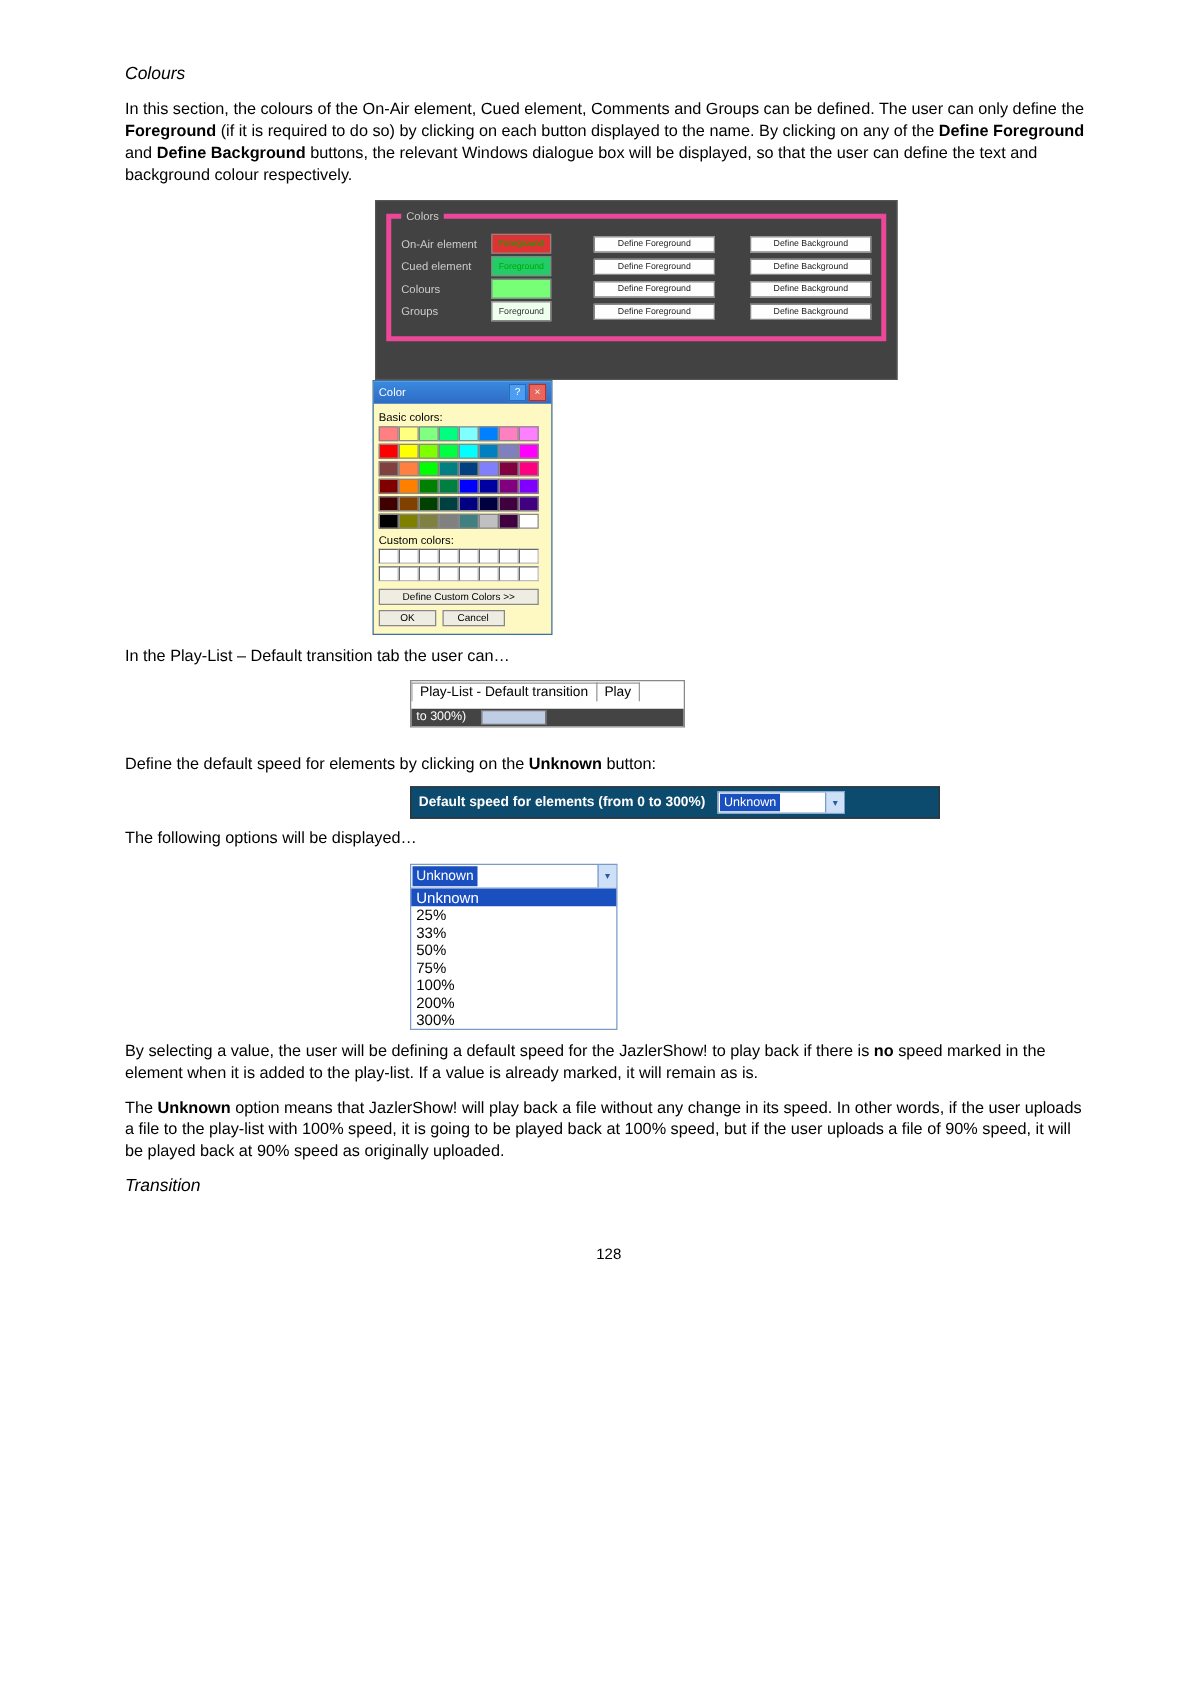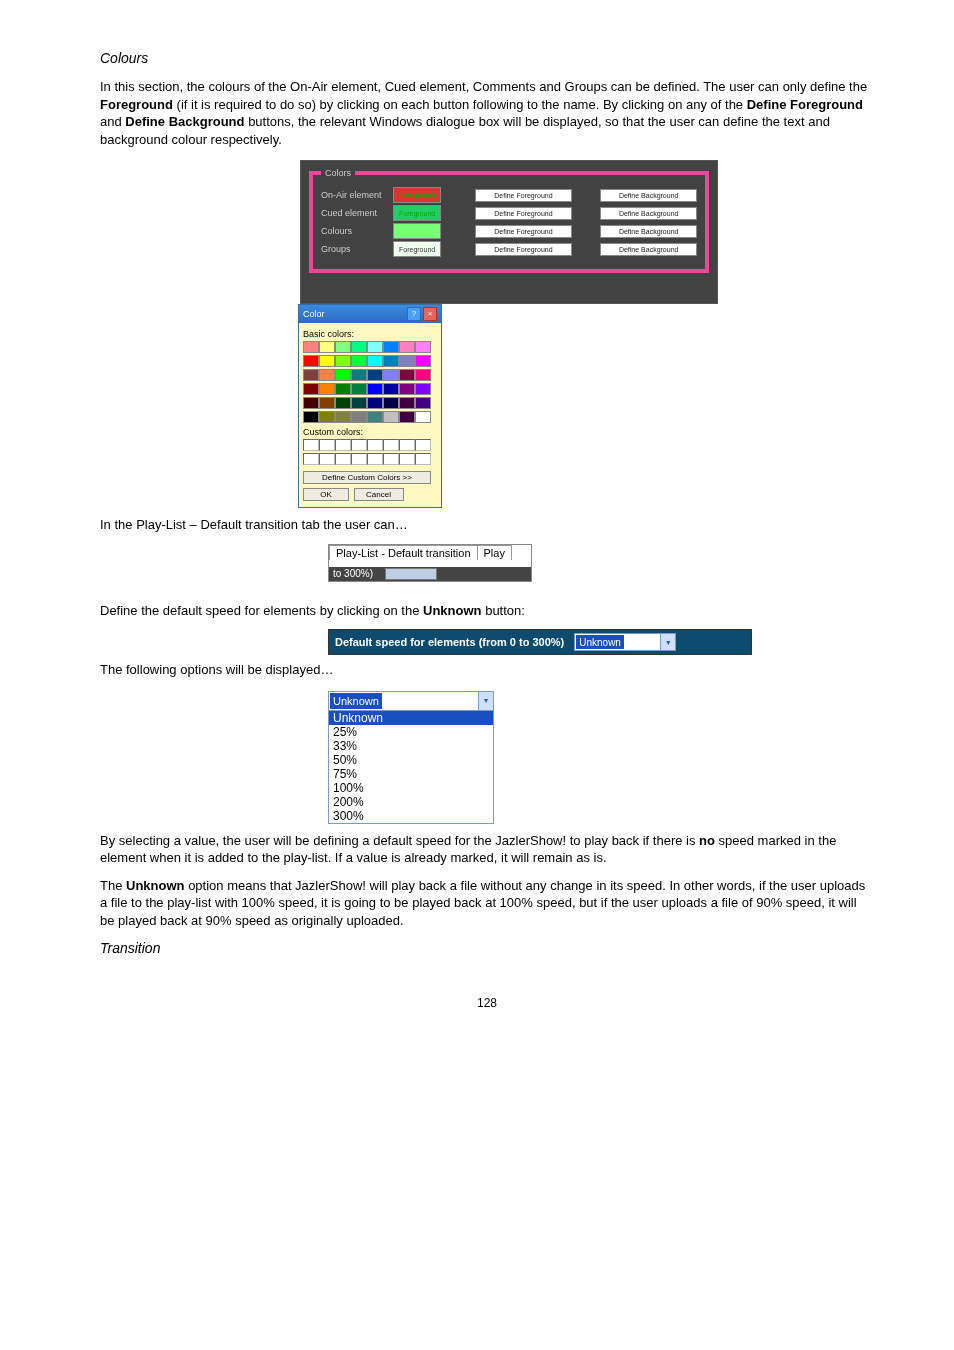--- a/index.html
+++ b/index.html
@@ -125,21 +125,21 @@
   .cd-btn {
     border: 1px solid #888;
     background: #efece1;
     font-size: 8px;
     padding: 1px 4px;
     margin: 2px 2px 2px 0;
     display: inline-block;
   }
 
   
-  .fig2 { margin: 10px 0 20px 228px; width: 204px; }
+  .fig2 { margin: 10px 0 20px 228px; width: 220px; }
   .tabstrip {
     border: 1px solid #888;
     height: 36px;
     position: relative;
     background: #fff;
     overflow: hidden;
   }
   .tab {
     display: inline-block;
     background: #fff;
@@ -217,21 +217,21 @@
 </head>
 <body>
 
 <div class="page">
 
   <div class="section-title">Colours</div>
 
   <p>
     <span>In this section, the colours of the On-Air element, Cued element, Comments and Groups can be defined. The user can only define the </span>
     <span class="bold">Foreground</span>
-    <span> (if it is required to do so) by clicking on each button following to the name. By clicking on any of the </span>
+    <span> (if it is required to do so) by clicking on each button displayed to the name. By clicking on any of the </span>
     <span class="bold">Define Foreground</span>
     <span> and </span>
     <span class="bold">Define Background</span>
     <span> buttons, the relevant Windows dialogue box will be displayed, so that the user can define the text and background colour respectively.</span>
   </p>
 
   <div class="fig1-wrap">
     <div class="colors-panel">
       <div class="fieldset">
         <span class="legend">Colors</span>

